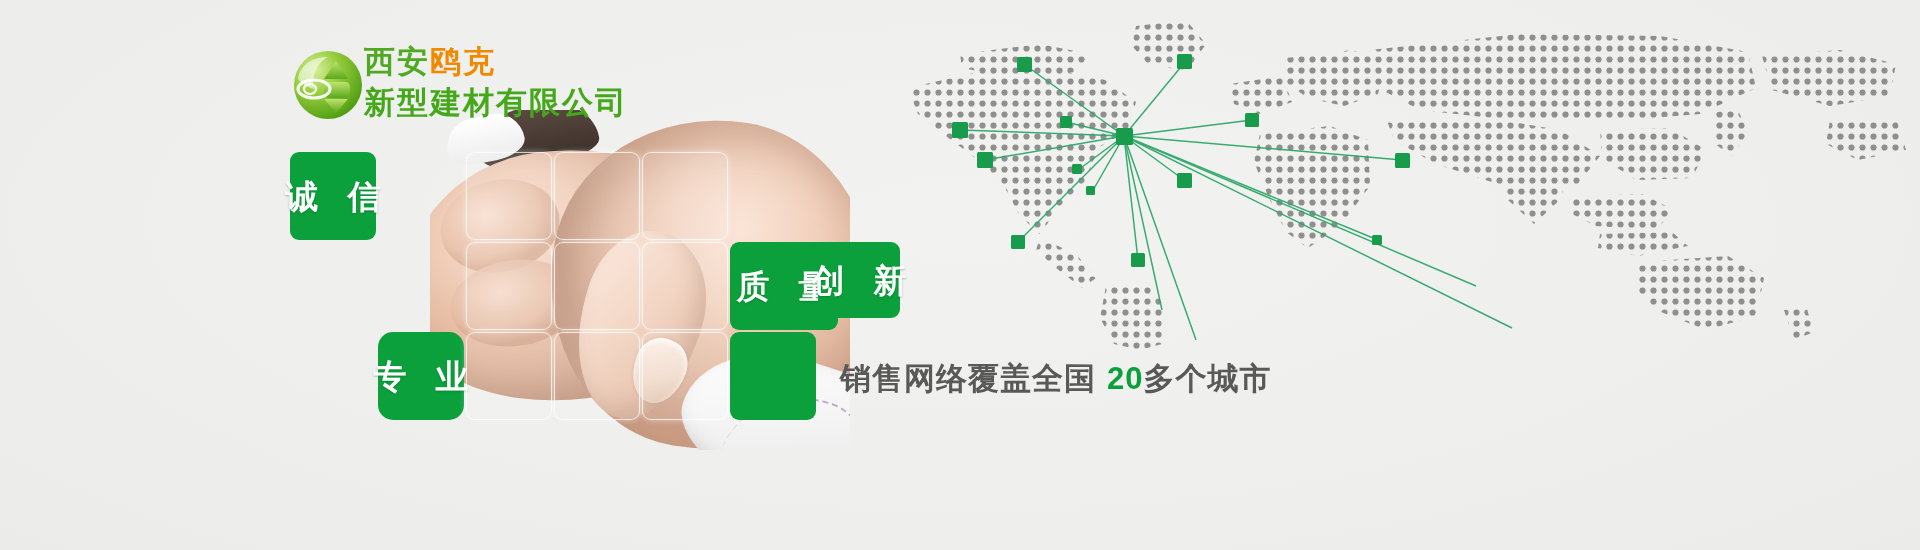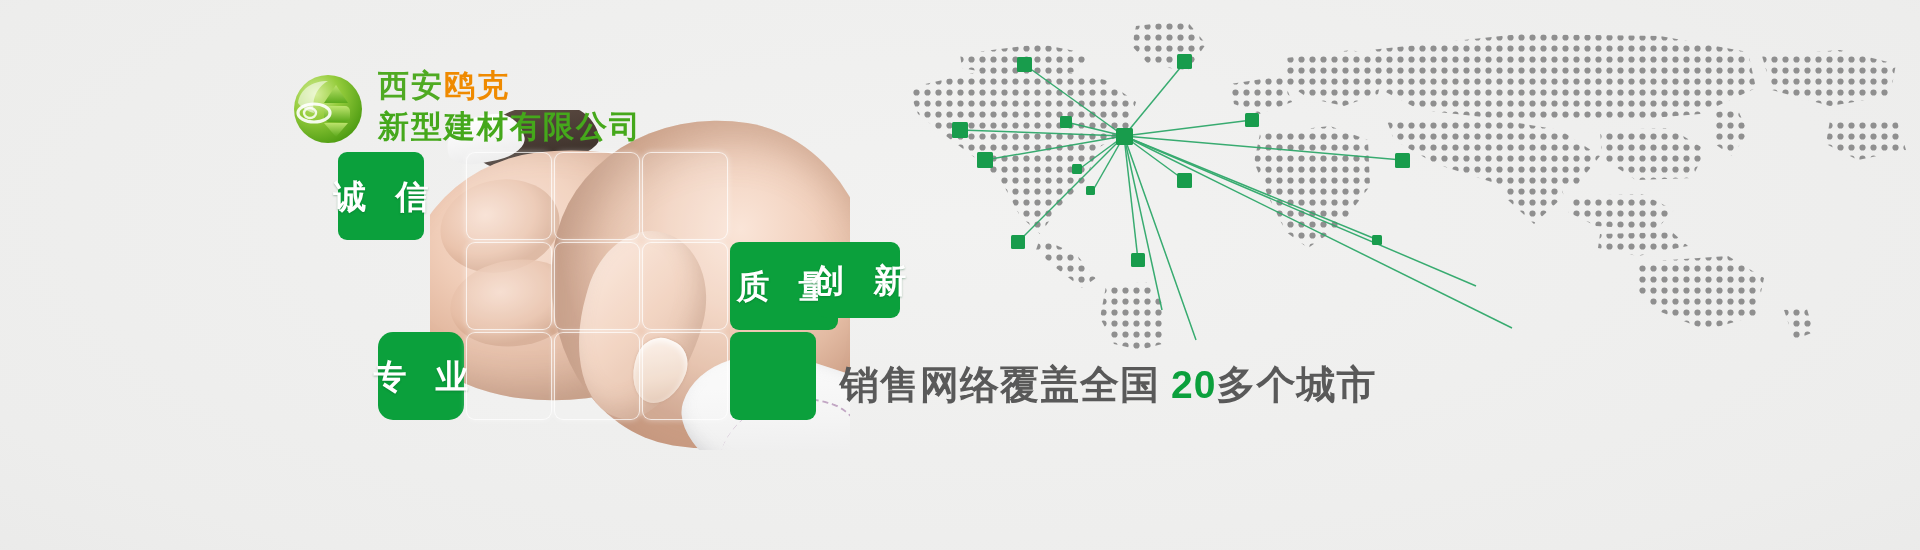--- a/index.html
+++ b/index.html
@@ -110,32 +110,32 @@
     border:1px solid rgba(255,255,255,.72);
     box-shadow:0 0 6px rgba(255,255,255,.45);
   }
   .tile .label{
     color:#ffffff;font-size:33px;font-weight:bold;letter-spacing:10px;
     text-indent:10px;line-height:1;white-space:nowrap;
     text-shadow:0 1px 2px rgba(0,90,35,.35);
   }
 
   
-  #logo{position:absolute;left:292px;top:45px;display:flex;align-items:center;gap:14px;margin-top:24px;}
+  #logo{position:absolute;left:292px;top:45px;display:flex;align-items:center;}
   #logo-mark{position:relative;width:72px;height:72px;flex:0 0 72px;}
   #logo-text{display:flex;flex-direction:column;gap:3px;}
   #logo-line1{font-size:31px;font-weight:bold;line-height:1.1;white-space:nowrap;}
   #logo-line1 .cn-city{color:#4faa22;letter-spacing:2px;}
   #logo-line1 .cn-brand{color:#ef8a00;letter-spacing:2px;}
   #logo-line2{font-size:31px;font-weight:bold;color:#45a81b;letter-spacing:2px;white-space:nowrap;}
 
   
   #tagline{
     position:absolute;left:840px;top:358px;
-    font-size:39px;font-weight:bold;color:#595959;letter-spacing:1px;white-space:nowrap;
+    font-size:31px;font-weight:bold;color:#595959;letter-spacing:1px;white-space:nowrap;
   }
   #tagline .hl{color:#0ba03c;}
   #tagline .sp{display:inline-block;width:11px;}
 </style>
 </head>
 <body>
 
 <div id="banner">
 
   <div id="map-layer">
@@ -235,21 +235,21 @@
     <div class="hand" id="knuckle-b"></div>
     <div class="hand" id="hand-right"></div>
     <div class="hand" id="thumb"></div>
     <div class="hand" id="nail"></div>
     <div id="cuff"></div>
     <div id="cuff-stitch"></div>
   </div>
 
   <div id="tiles">
 
-    <div class="tile solid" style="left:290px;top:152px;width:86px;height:88px;margin-left:48px;">
+    <div class="tile solid" style="left:290px;top:152px;width:86px;height:88px;">
       <span class="label">诚 信</span>
     </div>
     <div class="tile glass" style="left:466px;top:152px;width:86px;height:88px;"></div>
     <div class="tile glass" style="left:554px;top:152px;width:86px;height:88px;"></div>
     <div class="tile glass" style="left:642px;top:152px;width:86px;height:88px;"></div>
 
     <div class="tile glass" style="left:466px;top:242px;width:86px;height:88px;"></div>
     <div class="tile glass" style="left:554px;top:242px;width:86px;height:88px;"></div>
     <div class="tile glass" style="left:642px;top:242px;width:86px;height:88px;"></div>
     <div class="tile solid" style="left:730px;top:242px;width:108px;height:88px;">

